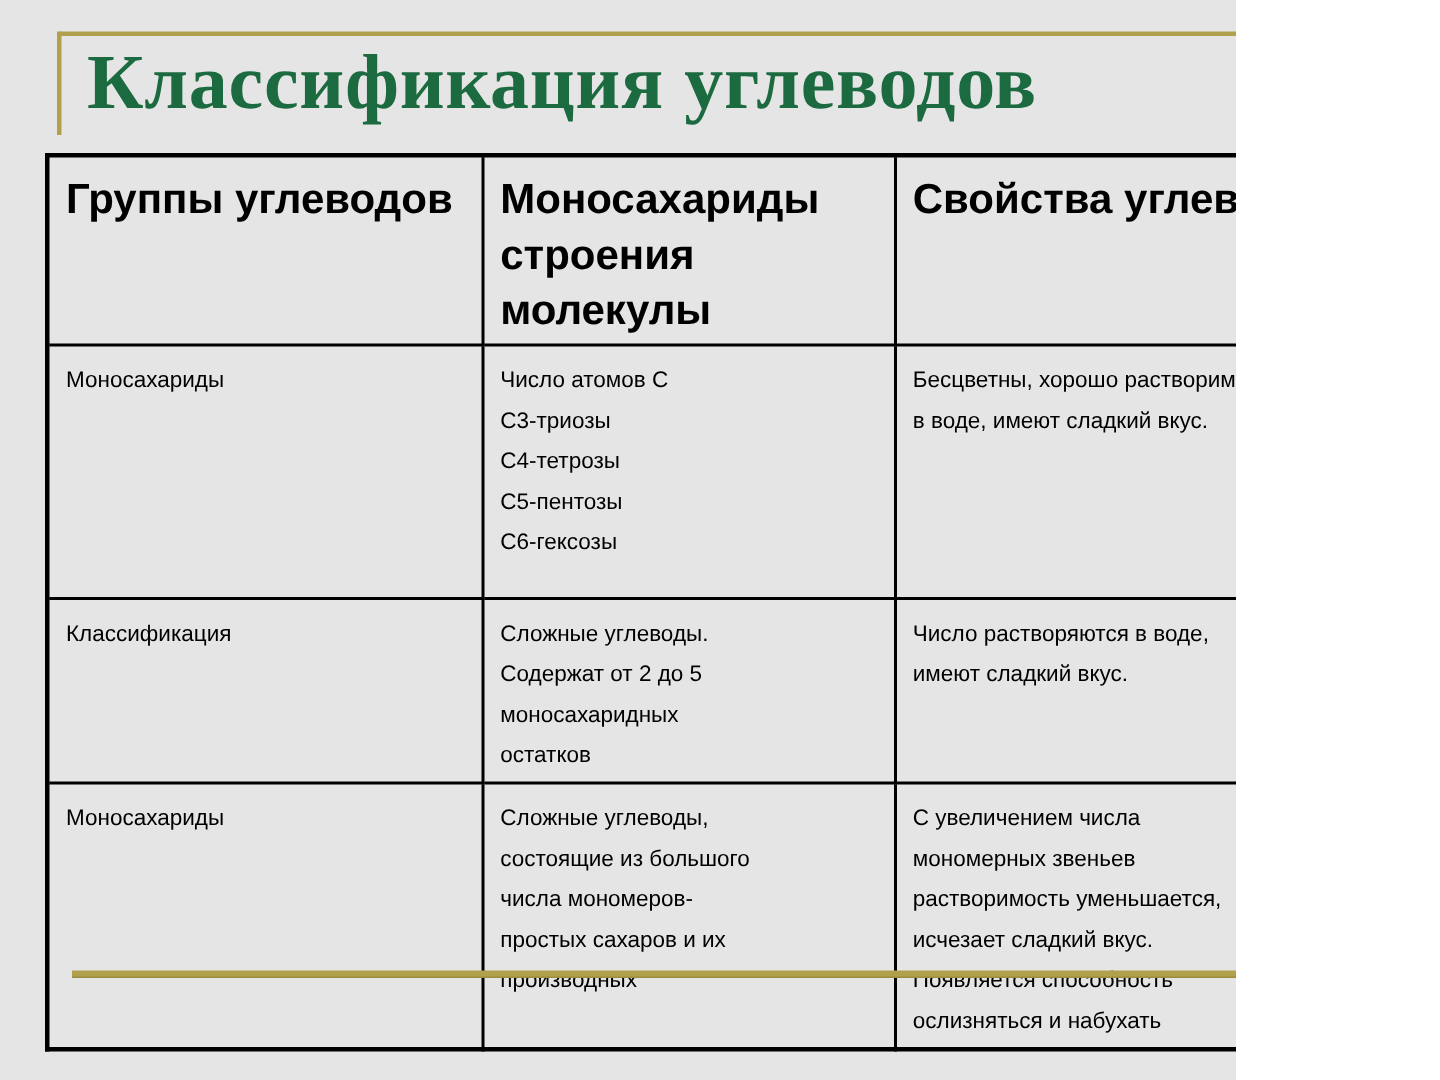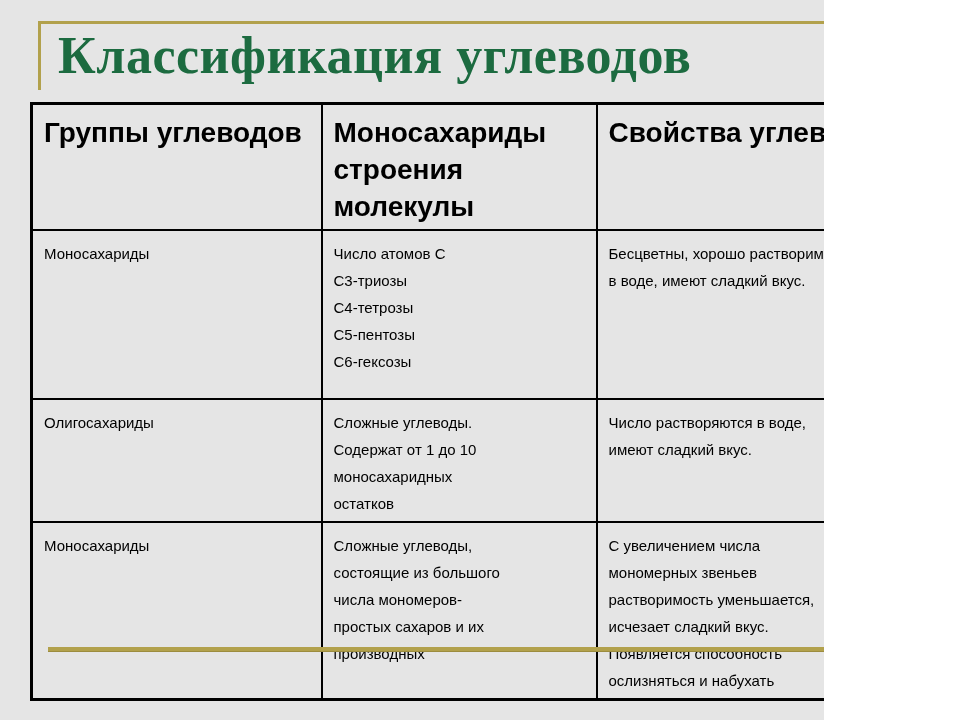--- a/index.html
+++ b/index.html
@@ -113,23 +113,23 @@
         <td>Моносахариды</td>
         <td class="spread">Число атомов С
 С3-триозы
 С4-тетрозы
 С5-пентозы
 С6-гексозы</td>
         <td>Бесцветны, хорошо растворимы
 в воде, имеют сладкий вкус.</td>
       </tr>
       <tr class="row-2">
-        <td>Олигосахариды</td>
+        <td>Классификация</td>
         <td>Сложные углеводы.
-Содержат от 1 до 10
+Содержат от 2 до 5
 моносахаридных
 остатков</td>
         <td>Число растворяются в воде,
 имеют сладкий вкус.</td>
       </tr>
       <tr class="row-3">
         <td>Моносахариды</td>
         <td>Сложные углеводы,
 состоящие из большого
 числа мономеров-

